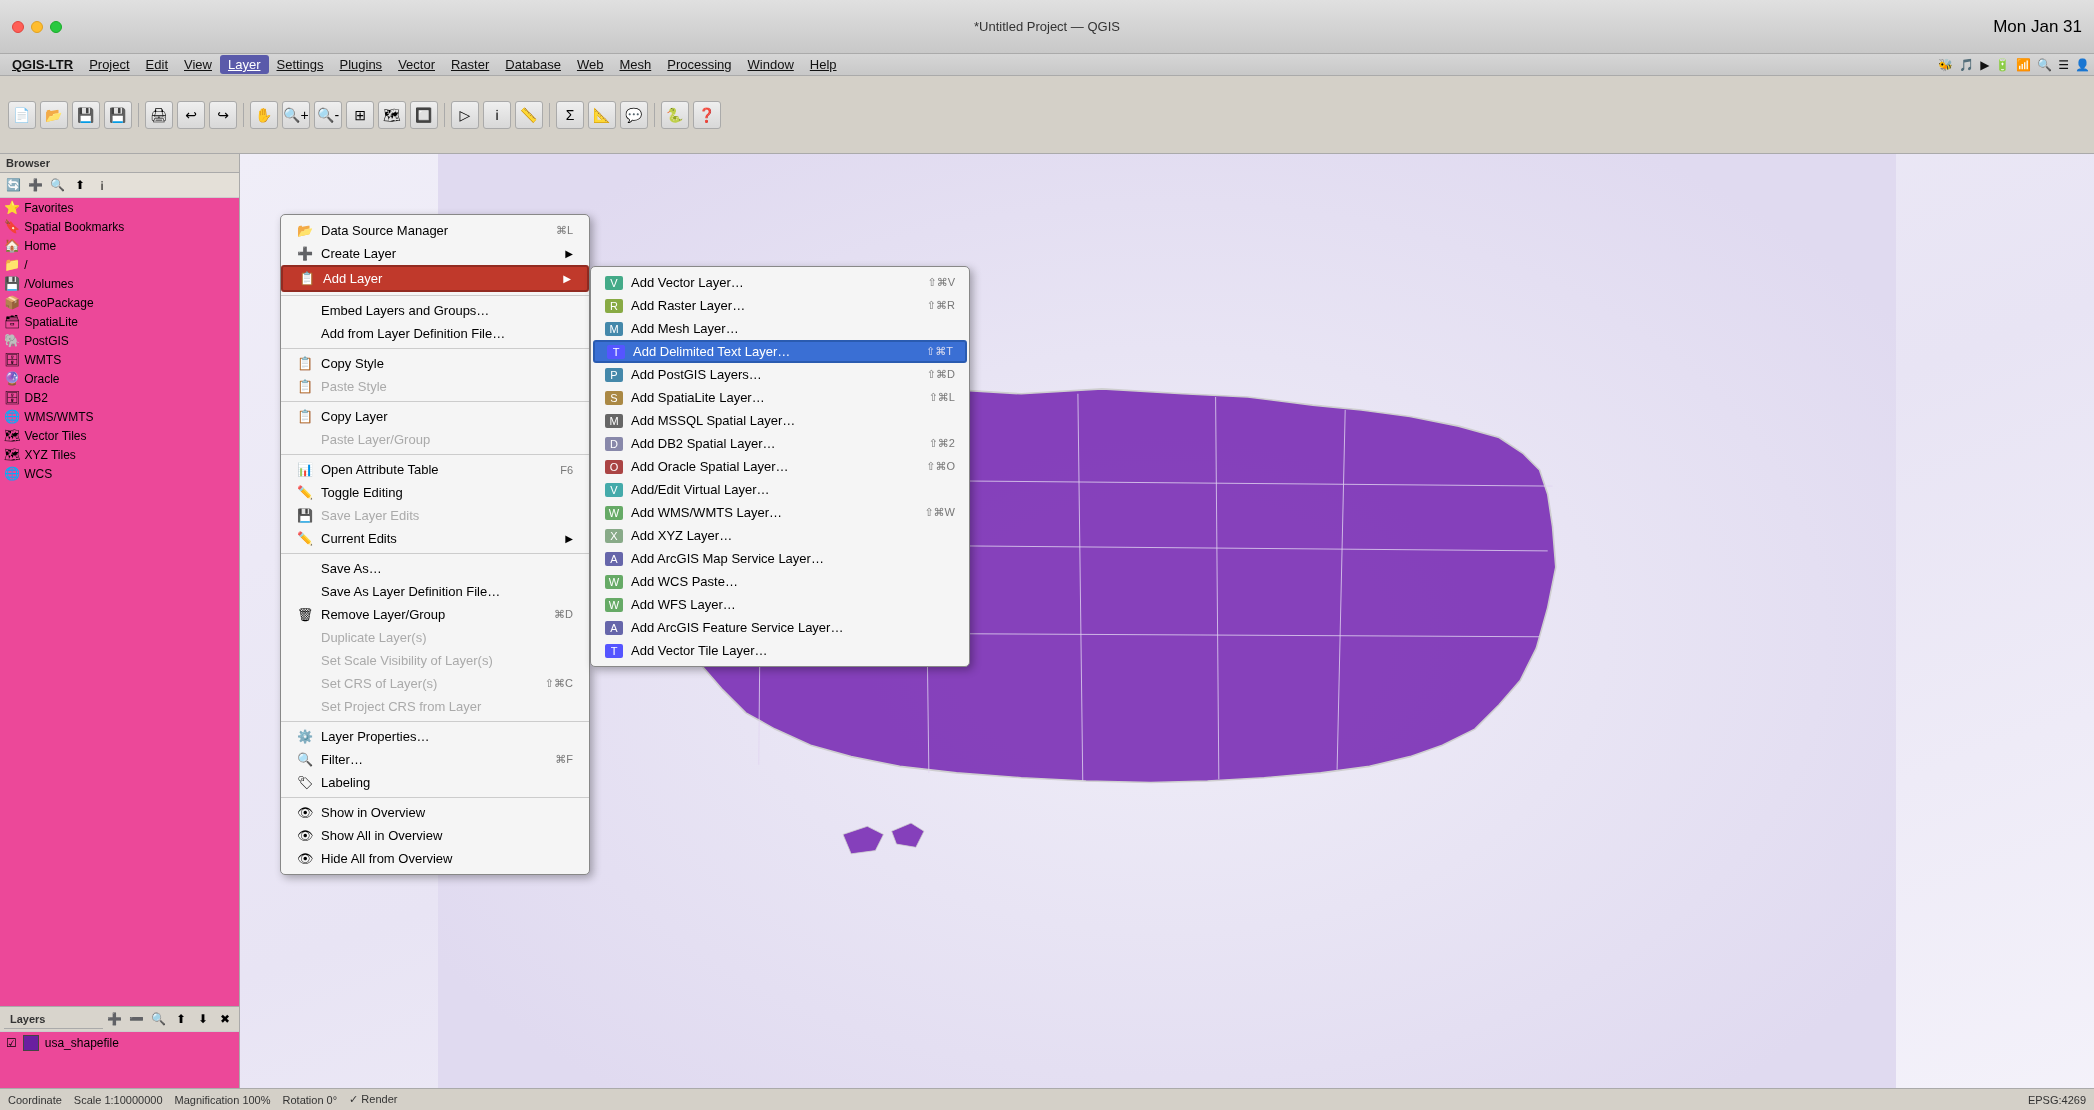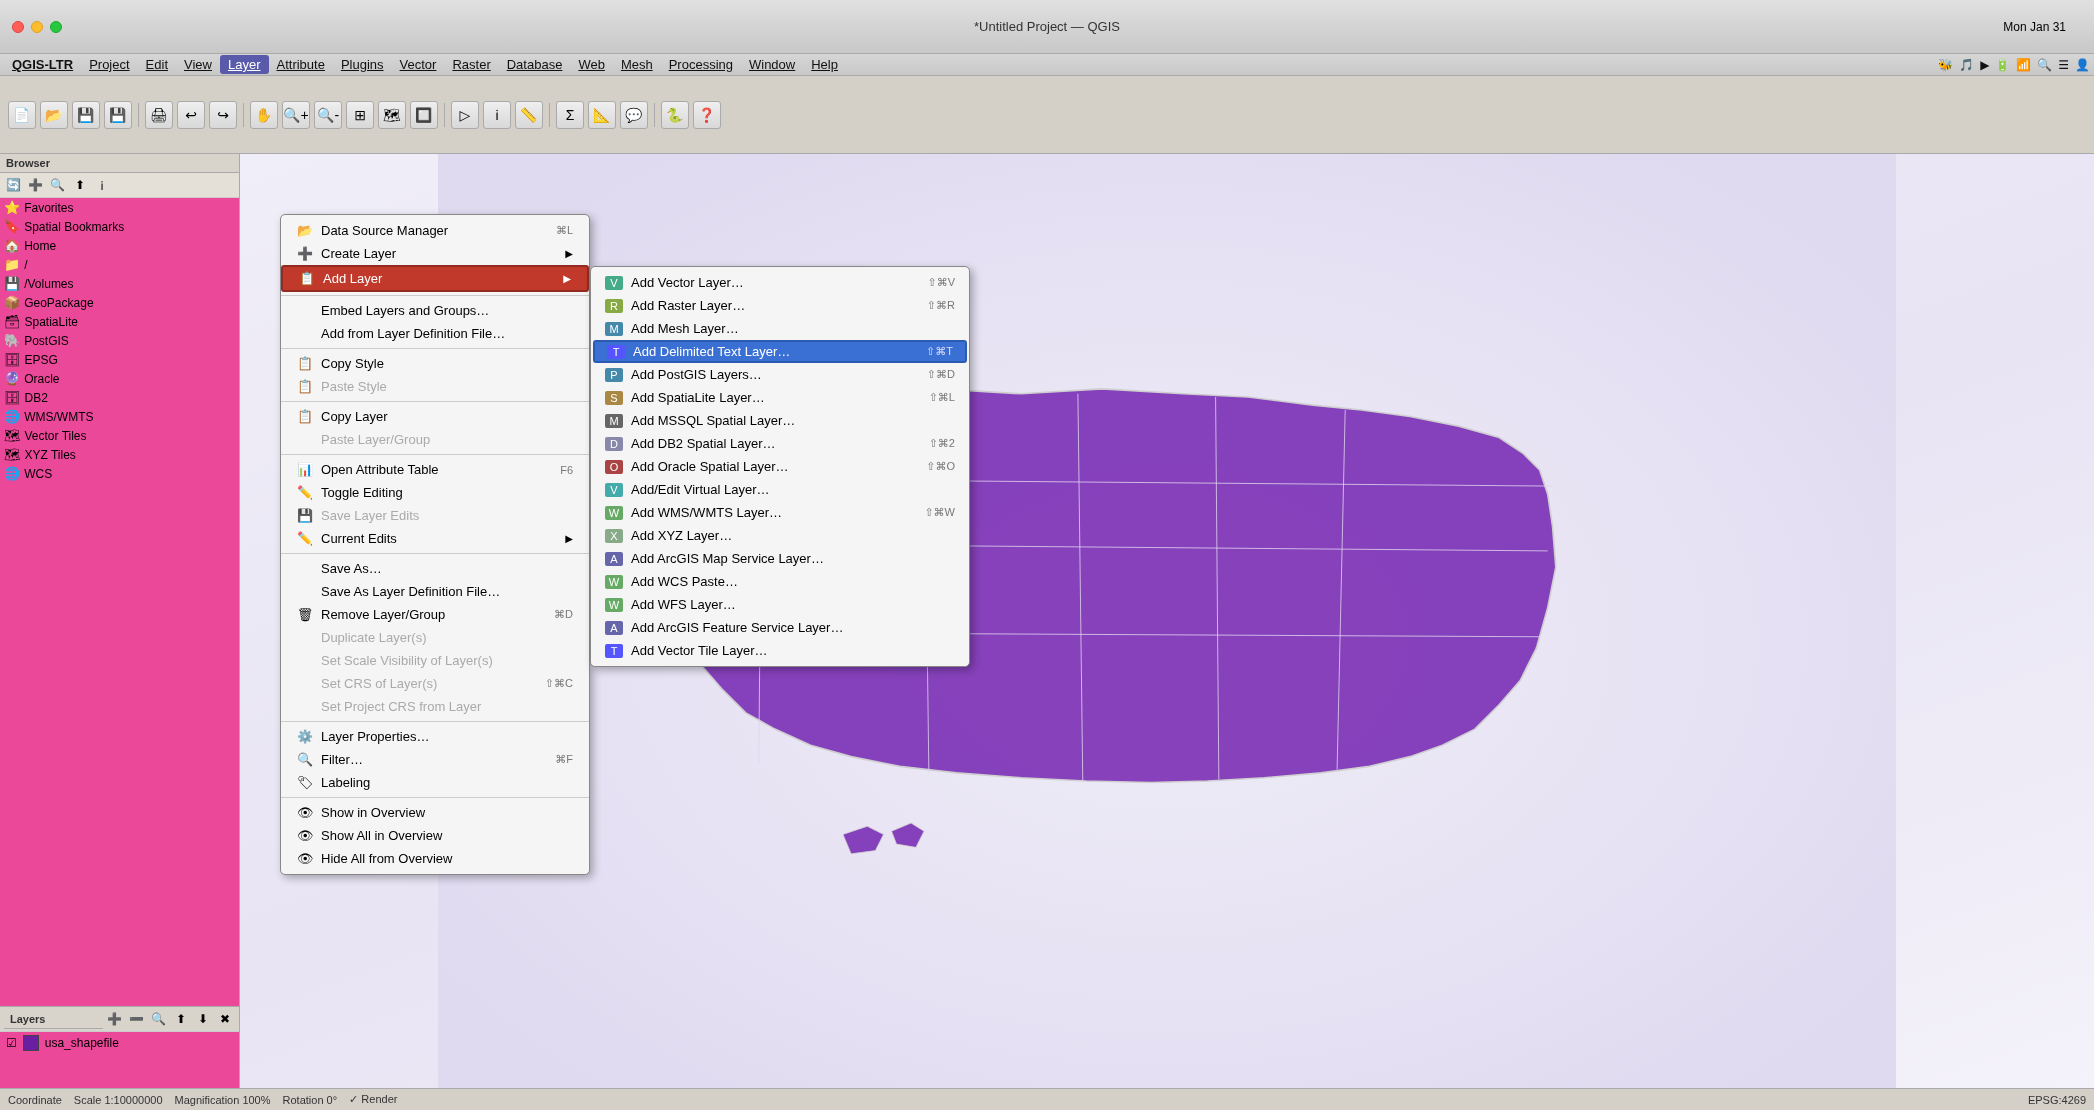--- a/index.html
+++ b/index.html
@@ -302,30 +302,30 @@
 <body>
 
 <div id="titlebar">
   <div class="window-controls">
     <span class="wc-btn wc-close"></span>
     <span class="wc-btn wc-min"></span>
     <span class="wc-btn wc-max"></span>
   </div>
   <div class="title-center">*Untitled Project — QGIS</div>
 
-  <div style="margin-left:auto;padding-right:28px;font-size:12px;">Mon Jan 31</div>
+  <div style="margin-left:auto;padding-right:12px;font-size:17px;">Mon Jan 31</div>
 </div>
 
 <div id="menubar">
   <div class="menu-item" style="font-weight:bold;">QGIS-LTR</div>
   <div class="menu-item">Project</div>
   <div class="menu-item">Edit</div>
   <div class="menu-item">View</div>
   <div class="menu-item active">Layer</div>
-  <div class="menu-item">Attribute</div>
+  <div class="menu-item">Settings</div>
   <div class="menu-item">Plugins</div>
   <div class="menu-item">Vector</div>
   <div class="menu-item">Raster</div>
   <div class="menu-item">Database</div>
   <div class="menu-item">Web</div>
   <div class="menu-item">Mesh</div>
   <div class="menu-item">Processing</div>
   <div class="menu-item">Window</div>
   <div class="menu-item">Help</div>
   <div class="sys-menu-right">
@@ -409,21 +409,21 @@
       <div class="tree-item">
         <span class="tree-icon">🗃</span>
         <span>SpatiaLite</span>
       </div>
       <div class="tree-item">
         <span class="tree-icon">🐘</span>
         <span>PostGIS</span>
       </div>
       <div class="tree-item">
         <span class="tree-icon">🗄</span>
-        <span>EPSG</span>
+        <span>WMTS</span>
       </div>
       <div class="tree-item">
         <span class="tree-icon">🔮</span>
         <span>Oracle</span>
       </div>
       <div class="tree-item">
         <span class="tree-icon">🗄</span>
         <span>DB2</span>
       </div>
       <div class="tree-item">

